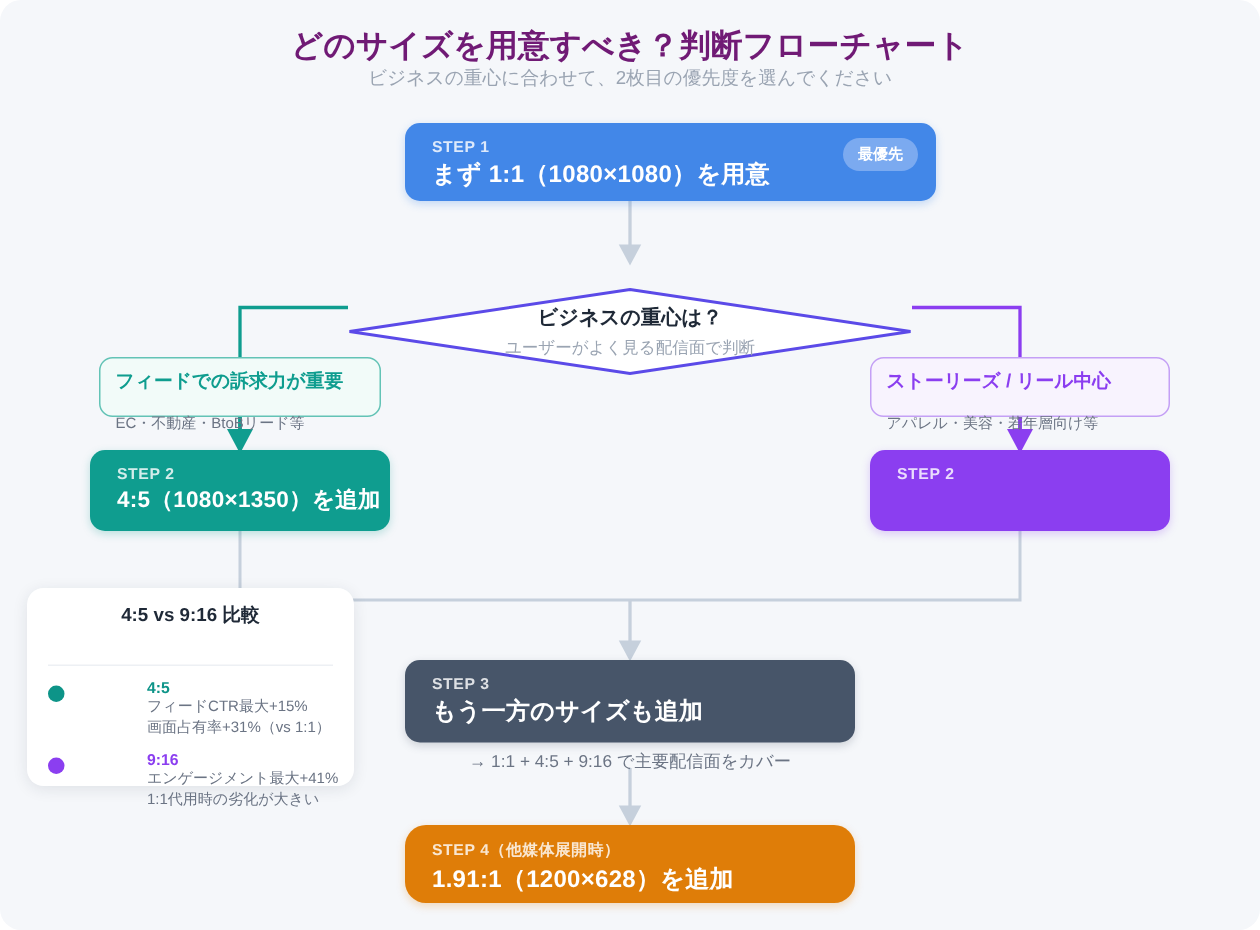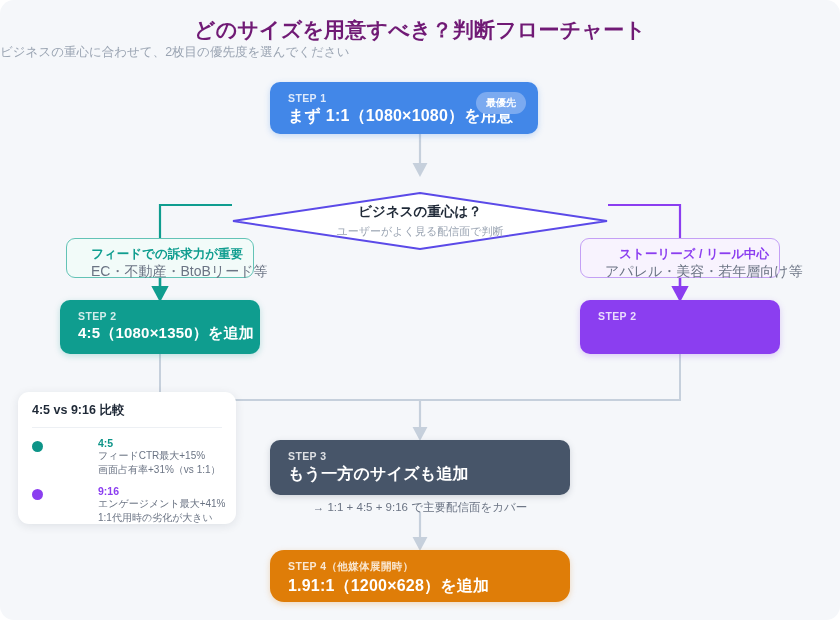--- a/index.html
+++ b/index.html
@@ -31,20 +31,21 @@
     font-size: 21px;
     font-weight: bold;
     color: #701a75;
     letter-spacing: 0.2px;
   }
   .subtitle {
     position: absolute;
     left: 0;
     top: 44px;
     width: 840px;
+    text-align: center;
     font-size: 12.5px;
     color: #9aa4b2;
   }
 
   
   .stepbox {
     position: absolute;
     border-radius: 10px;
     box-sizing: border-box;
     padding: 10px 18px 12px 18px;
@@ -63,21 +64,21 @@
     font-weight: bold;
     color: #ffffff;
     white-space: nowrap;
     letter-spacing: 0.2px;
   }
   .step-title.small {
     font-size: 15px;
   }
 
   #step1 {
-    left: 270px; top: 82px; width: 268px; height: 52px;
+    left: 270px; top: 82px; width: 354px; height: 52px;
     background: #4287e8;
     box-shadow: 0 2px 6px rgba(66,135,232,0.28);
   }
   .badge {
     position: absolute;
     right: 12px;
     top: 10px;
     background: #7baaf0;
     color: #ffffff;
     font-size: 10px;
@@ -143,32 +144,32 @@
     margin-top: 3px;
     white-space: nowrap;
   }
 
   
   .branch {
     position: absolute;
     box-sizing: border-box;
     border-radius: 9px;
     background: #ffffff;
-    text-align: right;
-    padding: 7px 10px 8px 24px;
+    text-align: left;
+    padding: 7px 10px 8px 10px;
   }
   .branch-main {
     font-size: 12.5px;
     font-weight: bold;
     white-space: nowrap;
   }
   .branch-sub {
-    font-size: 14px;
+    font-size: 10px;
     color: #6b7484;
-    margin-top: 0;
+    margin-top: 12px;
     white-space: nowrap;
   }
   #branch-left {
     left: 66px; top: 238px; width: 188px; height: 40px;
     border: 1.6px solid #63c3b6;
     background: #f2fbf9;
   }
   #branch-left .branch-main { color: #0f9d8f; }
   #branch-right {
     left: 580px; top: 238px; width: 200px; height: 40px;
@@ -184,22 +185,22 @@
     background: #ffffff;
     border-radius: 11px;
     box-shadow: 0 2px 10px rgba(31,41,55,0.10);
     box-sizing: border-box;
     padding: 10px 14px 10px 14px;
   }
   .compare-title {
     font-size: 12.5px;
     font-weight: bold;
     color: #1f2937;
-    text-align: left;
-    padding-bottom: 8px;
+    text-align: center;
+    padding-bottom: 24px;
     border-bottom: 1px solid #edf0f4;
     white-space: nowrap;
   }
   .compare-row {
     display: flex;
     align-items: flex-start;
     margin-top: 9px;
     gap: 47px;
   }
   .dot {

